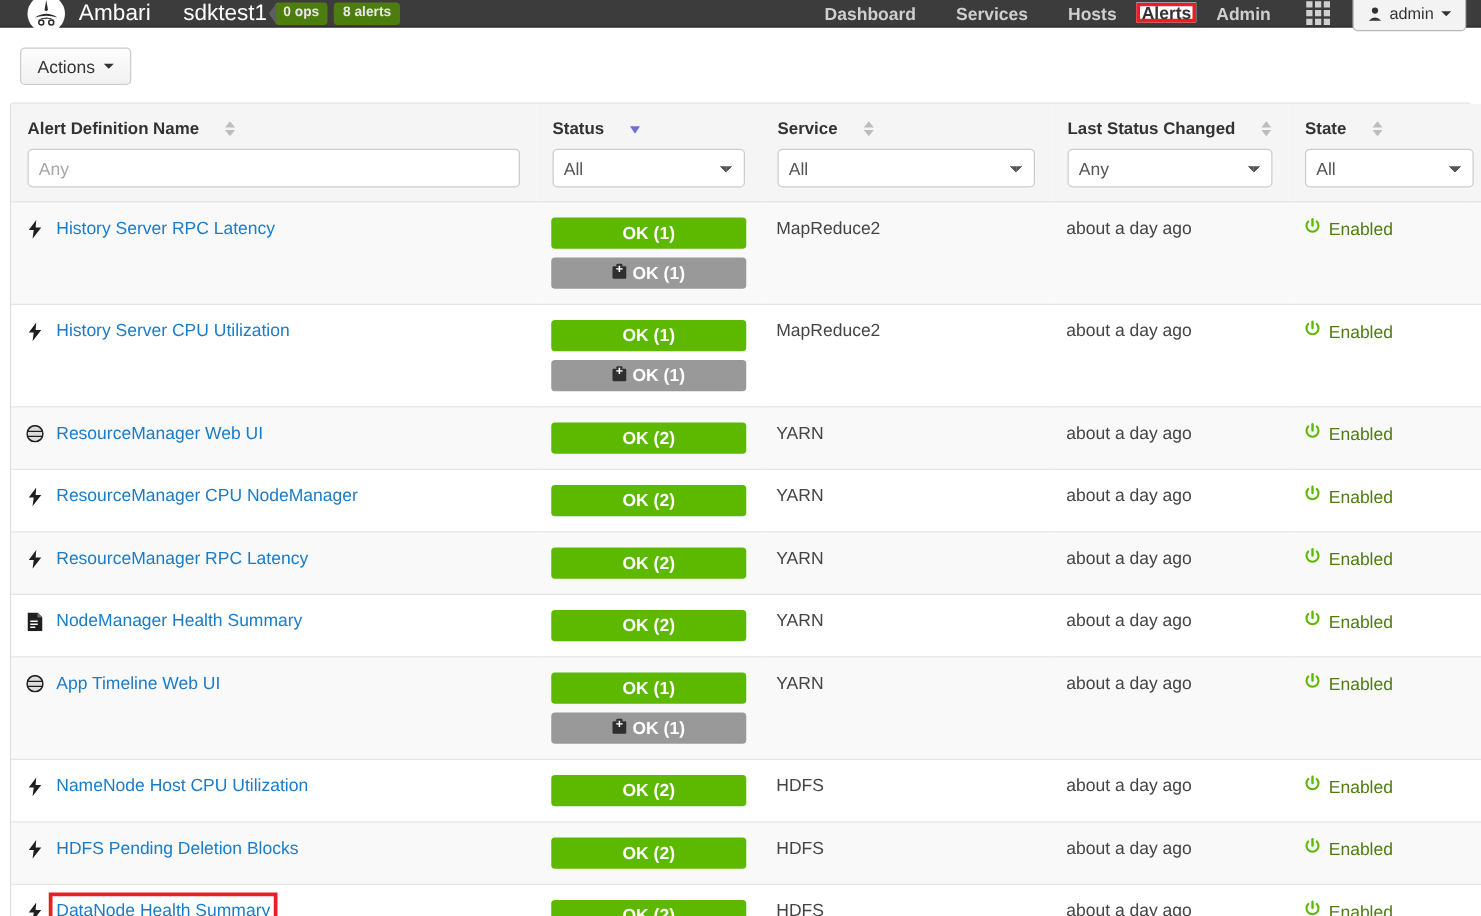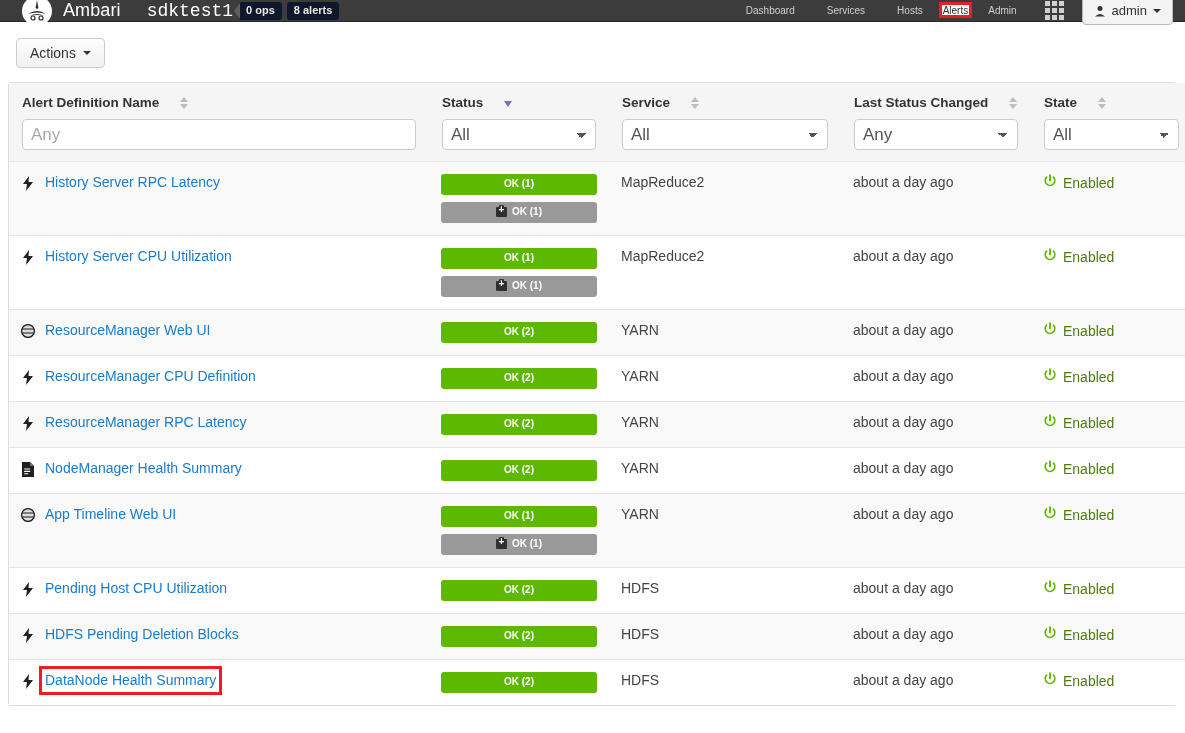--- a/index.html
+++ b/index.html
@@ -24,46 +24,47 @@
     background: #ffffff;
     display: flex; align-items: center; justify-content: center;
     position: relative; overflow: hidden; flex: 0 0 auto;
   }
   .logo-circle svg { display:block; }
   .brand-name {
     color: #ffffff; font-size: 18px; margin-left: 11px;
     letter-spacing: .1px;
   }
   .cluster-name {
-    color: #ffffff; font-size: 18px; margin-left: 26px; font-family: Liberation Mono, monospace;
+    color: #ffffff; font-size: 18px; margin-left: 26px;
   }
   .chip-group { display:flex; align-items:center; margin-left: 6px; gap: 5px; }
   .chip {
-    background: #0f172a; color: #e8e8e8;
+    background: #4d7c0f; color: #e8e8e8;
     font-size: 11px; font-weight: bold;
     padding: 3px 7px 4px 7px; border-radius: 3px;
     line-height: 1;
   }
   .chip.arrowed { position: relative; }
   .chip.arrowed:before {
     content: ""; position: absolute; left: -5px; top: 50%;
     transform: translateY(-50%);
     border-top: 8px solid transparent;
     border-bottom: 8px solid transparent;
     border-right: 6px solid #5e5e5e;
   }
 
   .nav-right {
     margin-left: auto; display: flex; align-items: stretch;
     padding-right: 12px;
   }
   .nav-item {
     display: flex; align-items: center; padding: 0 16px;
-    color: #cfcfcf; font-size: 10px; cursor: pointer;
+    color: #cfcfcf; font-size: 14px; cursor: pointer;
     white-space: nowrap;
+    font-weight: bold;
   }
   .nav-item.active {
     background: #ffffff; color: #333333;
     box-shadow: 0 0 0 3px #ee1c25 inset;
     margin: 2px 0 3px 0; padding: 0 4px;
   }
   .nav-grid-btn {
     display: flex; align-items: center; padding: 0 12px; cursor: pointer;
   }
   .grid-icon { display: grid; grid-template-columns: repeat(3, 5px);
@@ -108,21 +109,21 @@
     width: 0; height: 0; display: block;
     border-left: 4px solid transparent; border-right: 4px solid transparent;
   }
   .sort-both i.up { border-bottom: 5px solid #bdbdbd; }
   .sort-both i.dn { border-top: 5px solid #bdbdbd; }
   .sort-one.active-dn { border-top: 6px solid #6f6fd4; margin-top:3px; }
 
   .filter-input, .filter-select {
     width: 100%; height: 31px;
     border: 1px solid #cccccc; border-radius: 4px;
-    font-size: 17px; color: #555; background: #fff;
+    font-size: 14px; color: #555; background: #fff;
     padding: 0 8px; font-family: "Liberation Sans", sans-serif;
   }
   .filter-input::placeholder { color: #a7a7a7; }
   .filter-select {
     -webkit-appearance: none; appearance: none;
     background-image:
       linear-gradient(45deg, transparent 50%, #555 50%),
       linear-gradient(135deg, #555 50%, transparent 50%);
     background-position: calc(100% - 14px) 13px, calc(100% - 9px) 13px;
     background-size: 5px 5px, 5px 5px;
@@ -140,21 +141,21 @@
   .name-cell { display: flex; align-items: flex-end; gap: 10px; }
   .type-icon { flex: 0 0 14px; width: 14px; height: 16px; color: #222;
     display:flex; align-items:center; justify-content:center; margin-top:1px; }
   .alert-link { color: #1a7bc9; font-size: 14px; cursor: pointer; line-height: 17px; }
   .alert-link.boxed {
     outline: 3px solid #ee1c25; outline-offset: 3px; background: #fff;
   }
 
   .badges { display: flex; flex-direction: column; gap: 7px; align-items: stretch; }
   .badge {
-    font-size: 10px; font-weight: bold; color: #ffffff;
+    font-size: 14px; font-weight: bold; color: #ffffff;
     text-align: center; border-radius: 3px; padding: 5px 0 6px 0;
     line-height: 1; cursor: pointer;
     display:flex; align-items:center; justify-content:center; gap:5px;
   }
   .badge.ok { background: #5db800; }
   .badge.maint { background: #999999; }
   .medkit { display:inline-block; width:11px; height:10px; position:relative;
     background:#2f2f2f; border-radius:1px; }
   .medkit:before { content:""; position:absolute; left:3px; top:-2px;
     width:5px; height:2px; background:#2f2f2f; border-radius:1px 1px 0 0; }
@@ -406,21 +407,21 @@
      </td>
         </tr>
         <tr class="row-norm">
           <td>
        <div class="name-cell">
          <span class="type-icon">
                 <svg width="12" height="15" viewBox="0 0 12 15">
                   <path d="M7 0 L1 8 H5 L4 15 L11 6 H6.5 Z" fill="#1f1f1f"></path>
                 </svg>
               </span>
-         <span class="alert-link">ResourceManager CPU Definition</span>
+         <span class="alert-link">ResourceManager CPU NodeManager</span>
        </div>
      </td>
      <td>
             <div class="badges">
               <div class="badge ok">
                 <span>OK (2)</span>
               </div>
             </div>
           </td>
      <td><span>YARN</span></td>
@@ -535,21 +536,21 @@
      </td>
         </tr>
         <tr class="row-norm">
           <td>
        <div class="name-cell">
          <span class="type-icon">
                 <svg width="12" height="15" viewBox="0 0 12 15">
                   <path d="M7 0 L1 8 H5 L4 15 L11 6 H6.5 Z" fill="#1f1f1f"></path>
                 </svg>
               </span>
-         <span class="alert-link">Pending Host CPU Utilization</span>
+         <span class="alert-link">NameNode Host CPU Utilization</span>
        </div>
      </td>
      <td>
             <div class="badges">
               <div class="badge ok">
                 <span>OK (2)</span>
               </div>
             </div>
           </td>
      <td><span>HDFS</span></td>

